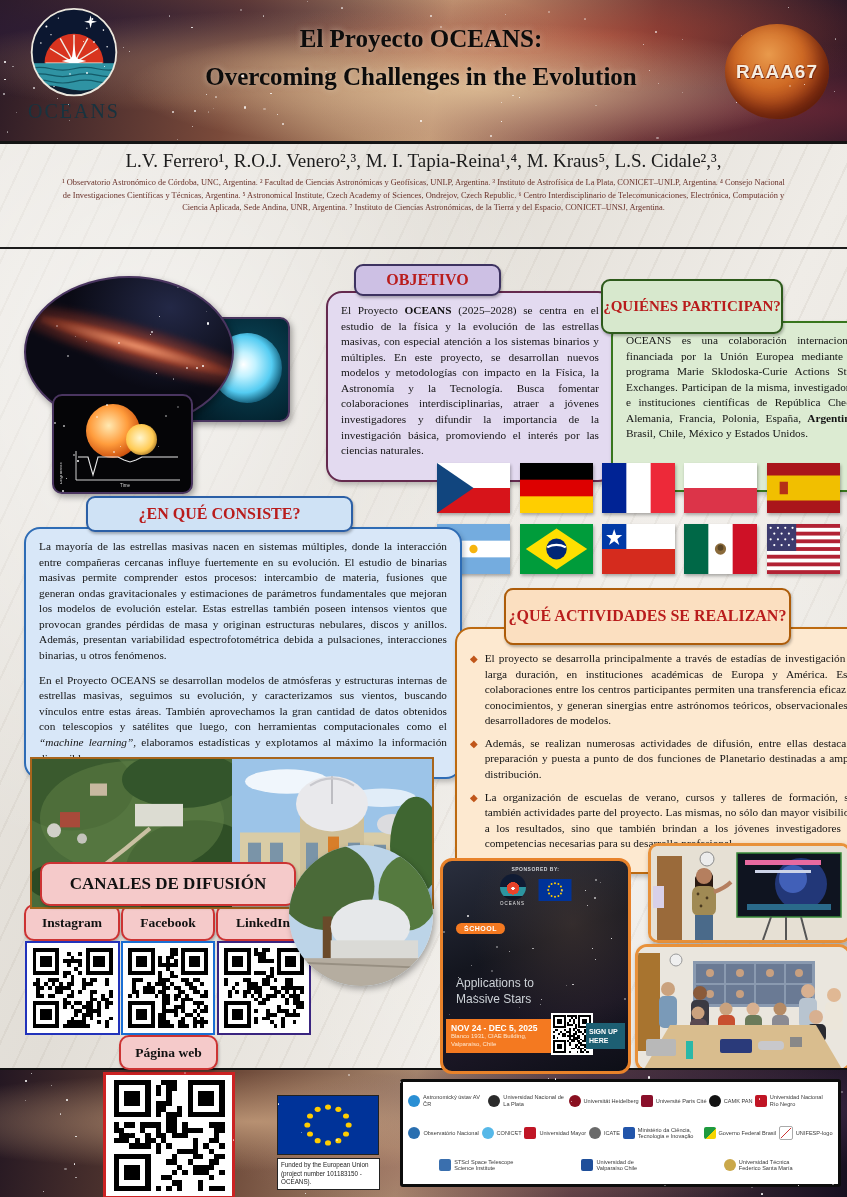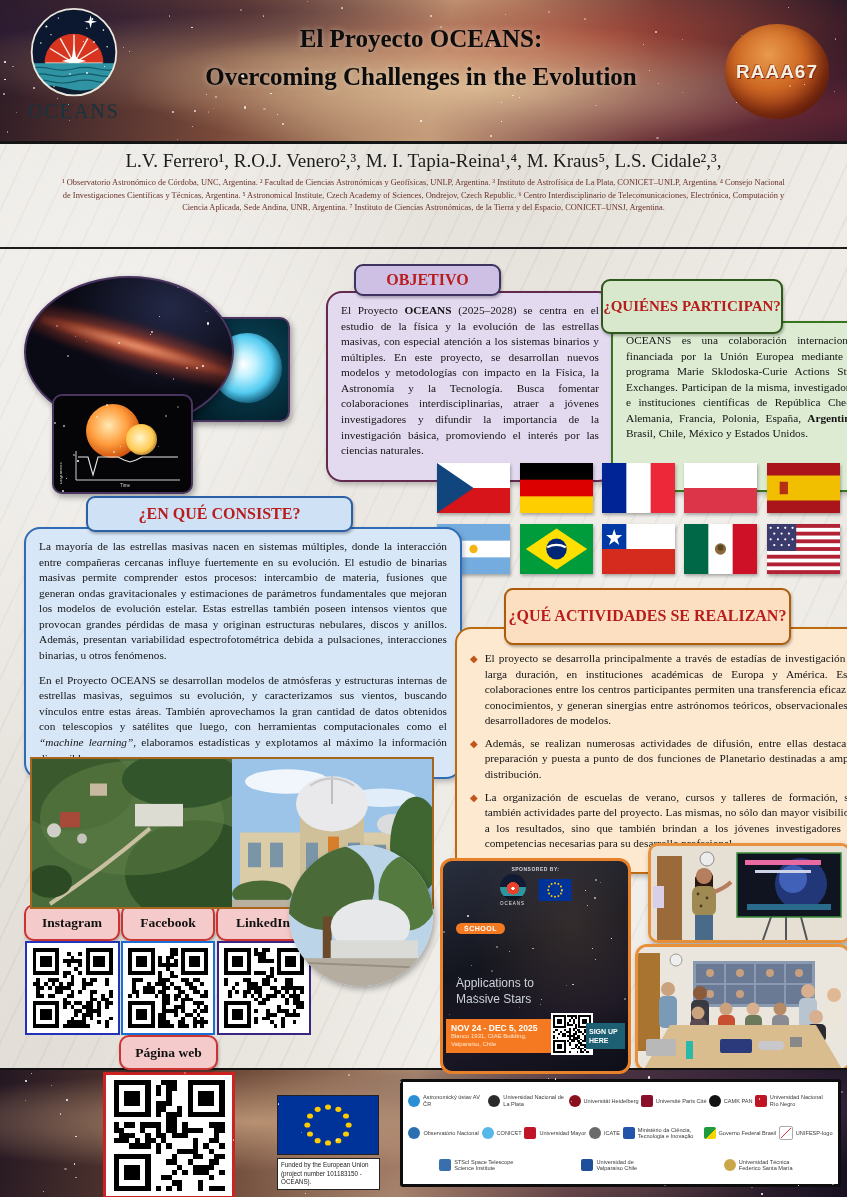--- a/index.html
+++ b/index.html
@@ -516,20 +516,23 @@
       <ellipse cx="38" cy="42" rx="48" ry="44" fill="#4a6a38"></ellipse>
       <ellipse cx="120" cy="48" rx="30" ry="38" fill="#557a3f"></ellipse>
       <rect x="34" y="72" width="9" height="42" fill="#6a4a2a"></rect>
       <ellipse cx="82" cy="82" rx="40" ry="27" fill="#e6e8ea"></ellipse>
       <rect x="42" y="96" width="88" height="20" fill="#dadad6"></rect>
       <rect x="0" y="114" width="145" height="28" fill="#b5ada0"></rect>
       <path d="M0,118 L145,124" stroke="#978f82" stroke-width="2"></path>
     </svg>
   </div>
 
+  <div class="sec-h pinkbtn" style="left:40px;top:862px;width:252px;height:40px;font-size:17px;">
+    <span>CANALES DE DIFUSIÓN</span>
+  </div>
   <div class="abs pinkbtn" style="left:24px;top:904px;width:92px;height:33px;font-size:13.5px;">
     <span>Instagram</span>
   </div>
   <div class="abs pinkbtn" style="left:121px;top:904px;width:90px;height:33px;font-size:13.5px;">
     <span>Facebook</span>
   </div>
   <div class="abs pinkbtn" style="left:216px;top:904px;width:90px;height:33px;font-size:13.5px;">
     <span>LinkedIn</span>
   </div>
   <div class="qrbox" style="left:25px;top:941px;width:81px;height:80px;border:2px solid #2233bb;">

